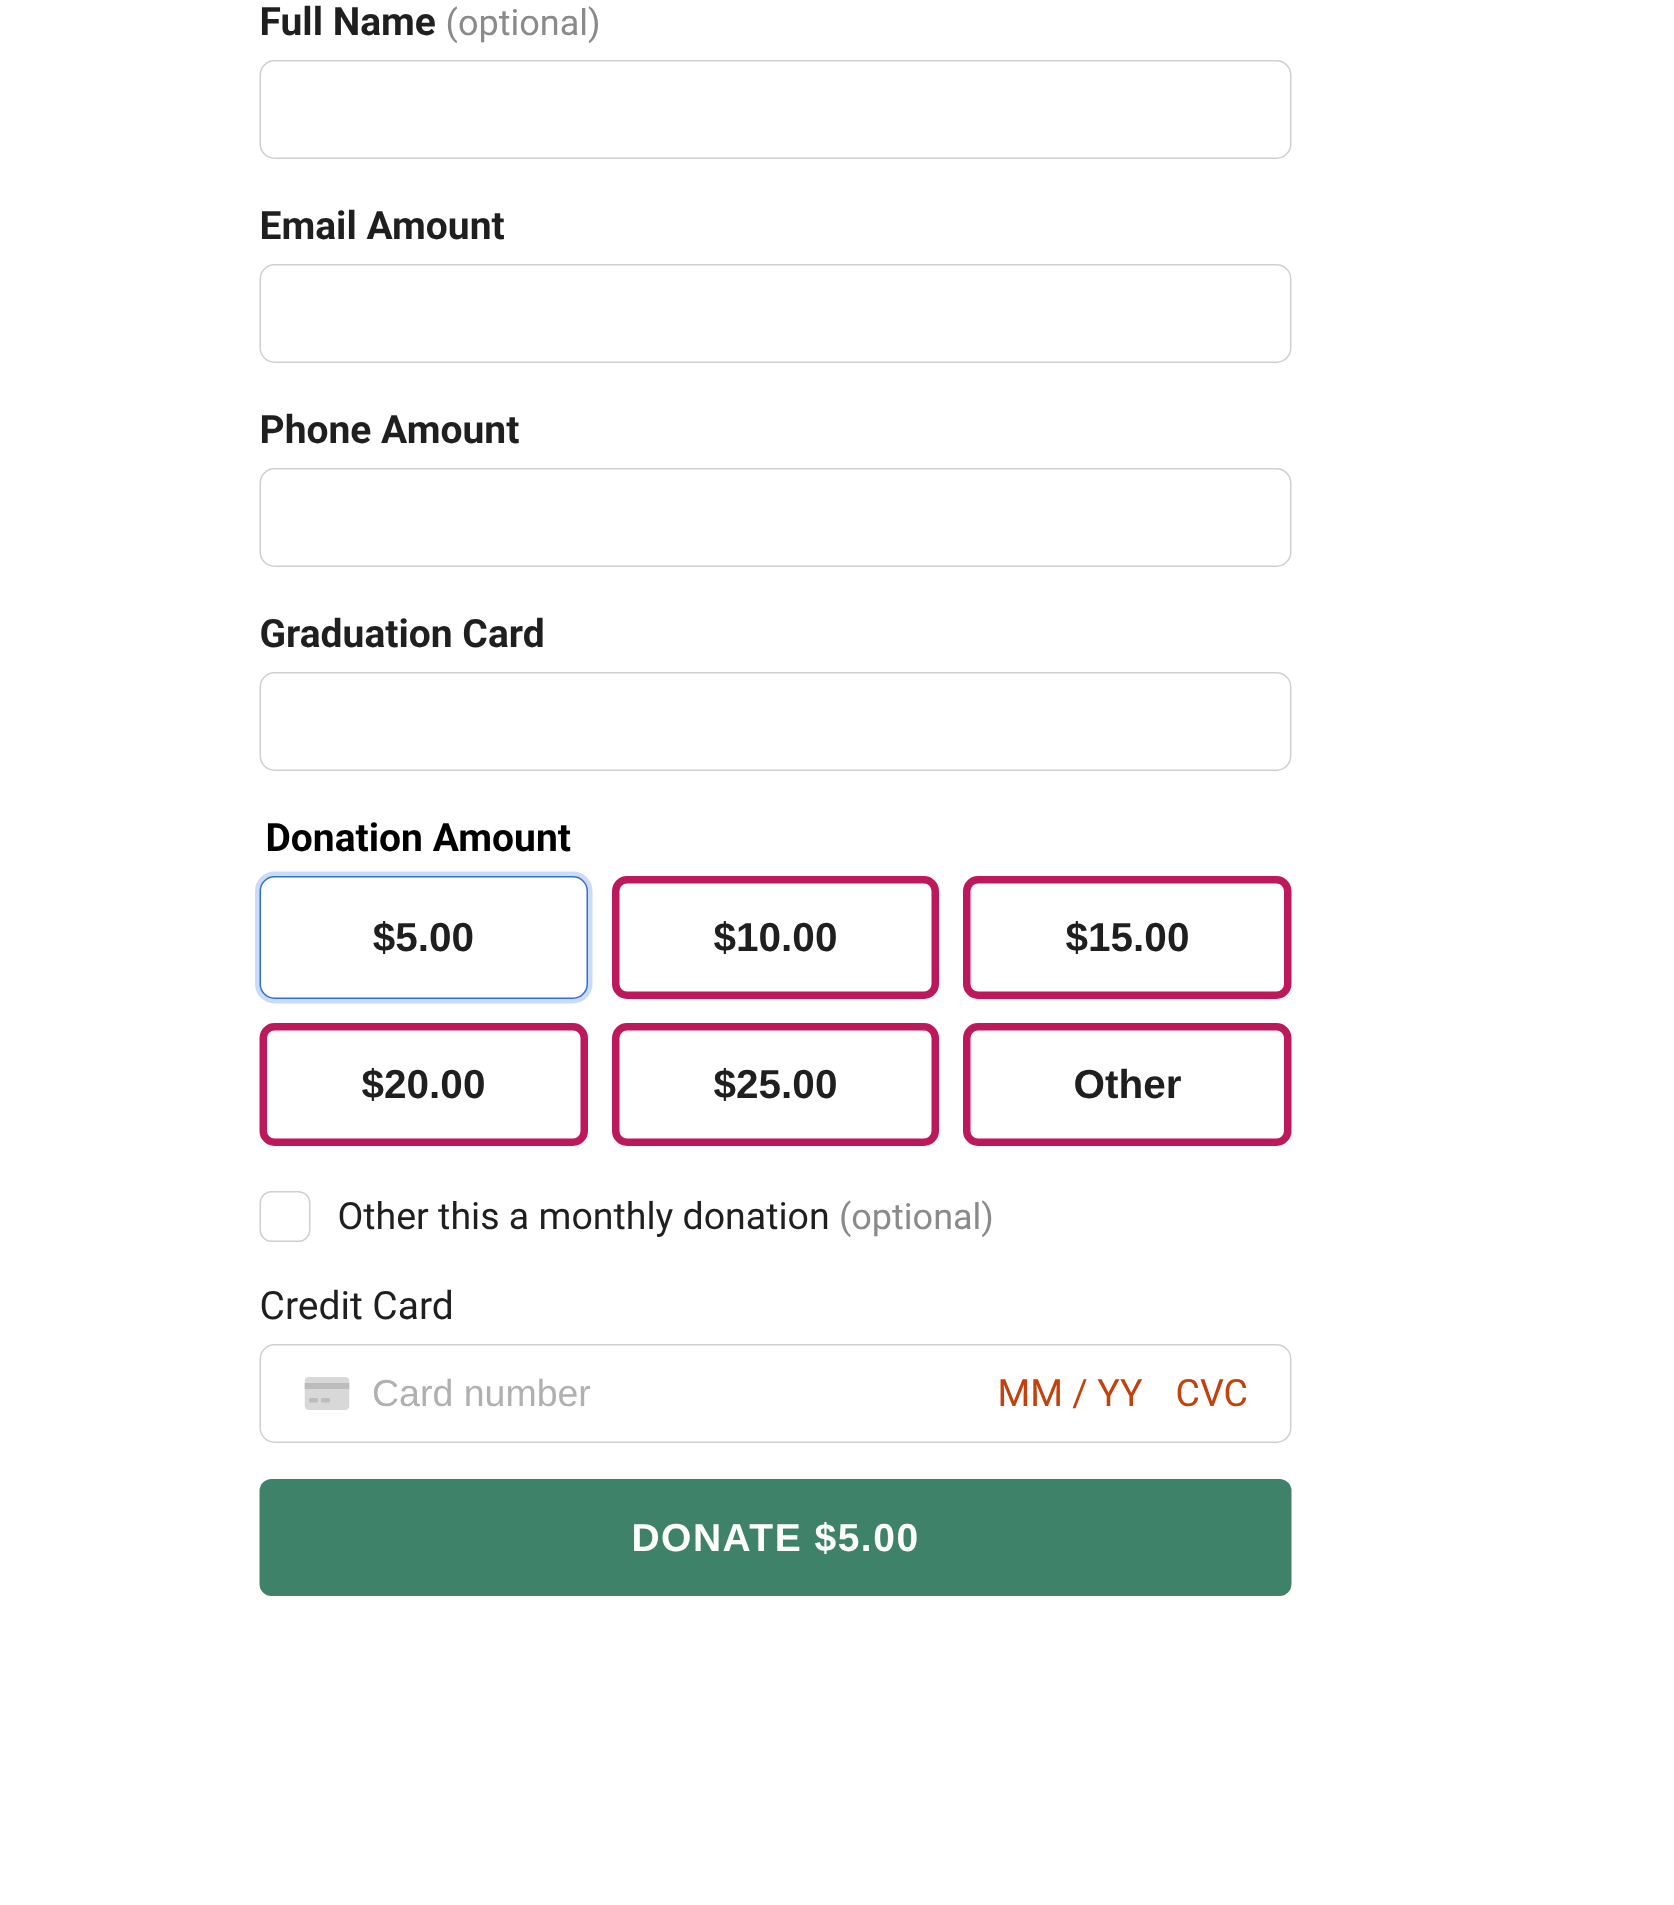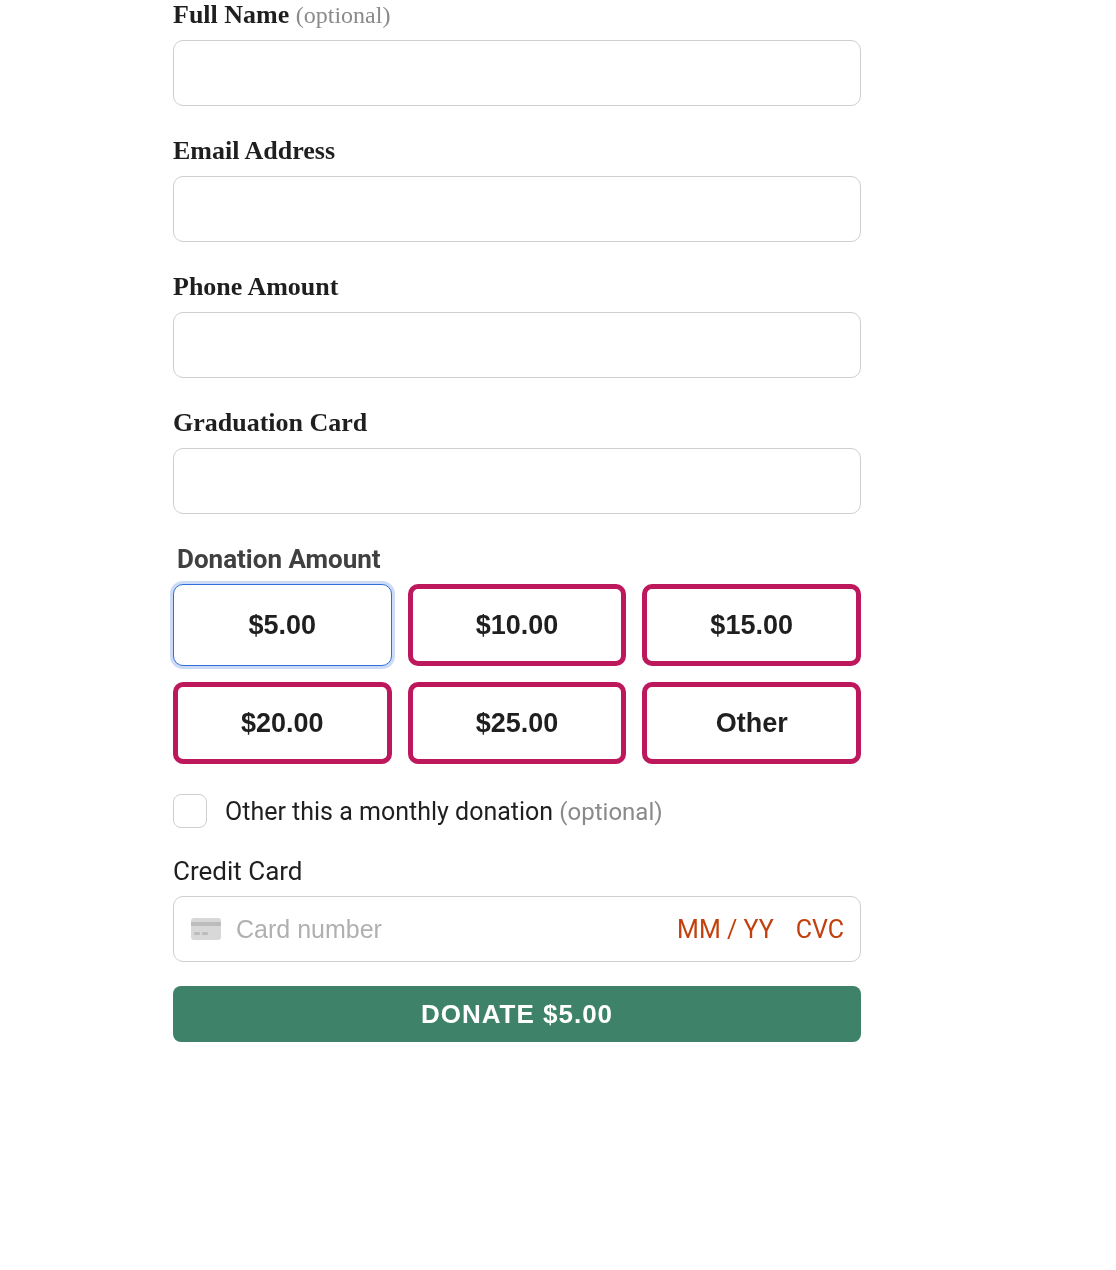--- a/index.html
+++ b/index.html
@@ -22,41 +22,40 @@
     }
     .field-group {
       margin-bottom: 30px;
     }
     .field-label {
       font-size: 26px;
       font-weight: 700;
       color: #1f1f1f;
       margin-bottom: 10px;
       display: block;
-      font-family: Liberation Serif, serif;
     }
     .optional-hint {
       font-size: 24px;
       font-weight: 400;
       color: #8a8a8a;
     }
     .text-input {
       width: 100%;
       height: 66px;
       border: 1px solid #cfcfcf;
       border-radius: 10px;
       font-size: 22px;
       padding: 0 18px;
       background: #ffffff;
       color: #1a1a1a;
     }
     .donation-label {
       font-size: 26px;
       font-weight: 700;
-      color: #404040;
+      color: #000000;
       margin-left: 4px;
       margin-bottom: 10px;
       display: block;
     }
     .amount-grid {
       display: grid;
       grid-template-columns: 1fr 1fr 1fr;
       gap: 16px;
       margin-bottom: 30px;
     }
@@ -106,21 +105,21 @@
       color: #1f1f1f;
       margin-bottom: 10px;
       display: block;
     }
     .card-input-wrap {
       display: flex;
       align-items: center;
       height: 66px;
       border: 1px solid #cfcfcf;
       border-radius: 10px;
-      padding: 0 16px;
+      padding: 0 28px;
       gap: 14px;
       background: #ffffff;
     }
     .card-icon {
       flex-shrink: 0;
       width: 32px;
       height: 22px;
       display: flex;
       align-items: center;
       justify-content: center;
@@ -143,21 +142,21 @@
       color: #c2410c;
       white-space: nowrap;
       flex-shrink: 0;
     }
     .card-extra-cvc {
       margin-left: 8px;
       text-align: center;
     }
     .donate-button {
       width: 100%;
-      height: 56px;
+      height: 78px;
       background: #3e8369;
       color: #ffffff;
       border: none;
       border-radius: 8px;
       font-size: 26px;
       font-weight: 700;
       letter-spacing: 1px;
       cursor: pointer;
       display: flex;
       align-items: center;
@@ -171,21 +170,21 @@
 
   <div class="field-group">
     <label class="field-label">
       <span>Full Name</span>
       <span class="optional-hint">(optional)</span>
     </label>
     <input type="text" class="text-input" value="" style="">
   </div>
 
   <div class="field-group">
-    <label class="field-label">Email Address</label>
+    <label class="field-label">Email Amount</label>
     <input type="email" class="text-input" value="" style="">
   </div>
 
   <div class="field-group">
     <label class="field-label">Phone Amount</label>
     <input type="tel" class="text-input" value="" style="">
   </div>
 
   <div class="field-group">
     <label class="field-label">Graduation Card</label>

